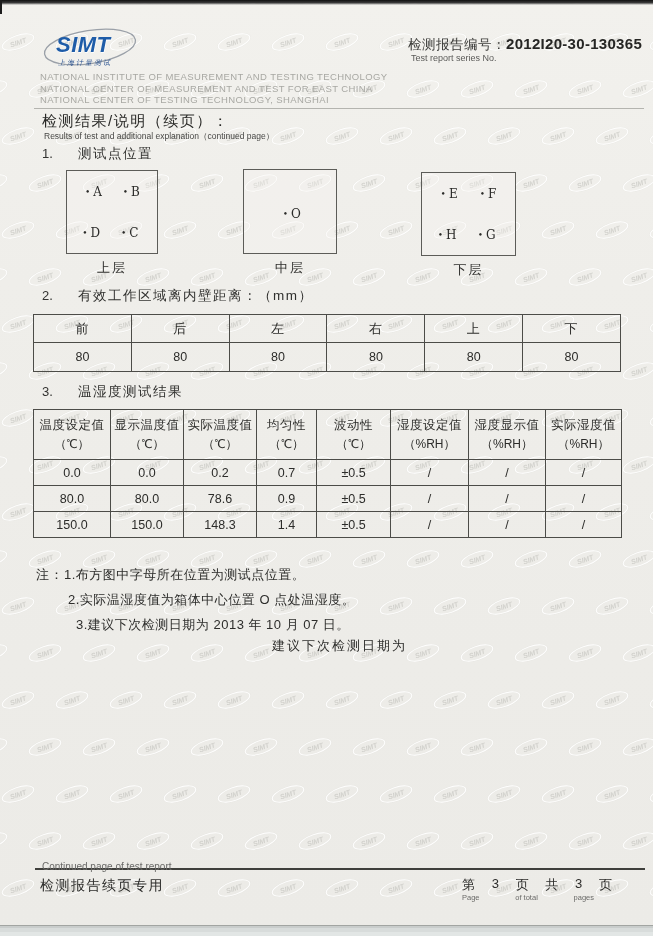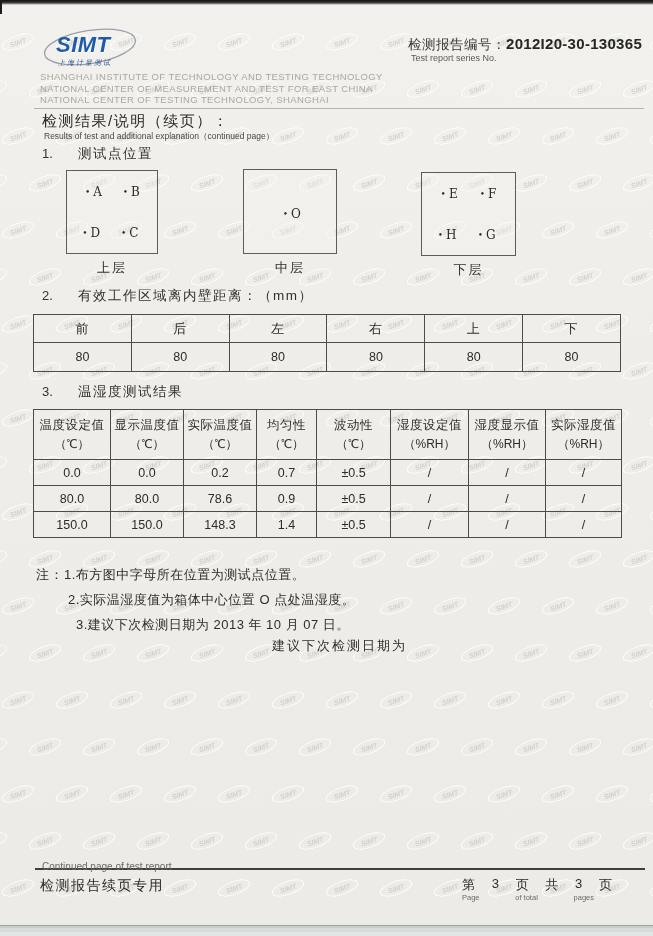--- a/index.html
+++ b/index.html
@@ -377,21 +377,21 @@
       <span class="logo-text">SIMT</span>
       <span class="logo-sub">上海计量测试</span>
     </div>
 
     <div class="abs report-no">
       <span class="report-no-label">检测报告编号：</span><span class="report-no-value">2012I20-30-130365</span>
     </div>
     <div class="abs report-no-sub">Test report series No.</div>
 
     <div class="abs org-lines">
-      <div>SHANGHAI INSTITUTE OF TECHNOLOGY AND  TESTING TECHNOLOGY</div>
+      <div>NATIONAL INSTITUTE OF MEASUREMENT AND  TESTING TECHNOLOGY</div>
       <div>NATIONAL CENTER OF MEASUREMENT AND TEST FOR EAST CHINA</div>
       <div>NATIONAL CENTER OF TESTING TECHNOLOGY, SHANGHAI</div>
     </div>
 
     <div class="abs rule-top"></div>
 
     <div class="abs title-en">Results of test and additional explanation（continued page）</div>
     <div class="abs title-zh">检测结果/说明（续页）：</div>
 
     <span class="abs sec-num" style="left:42px; top:146px;">1.</span>

